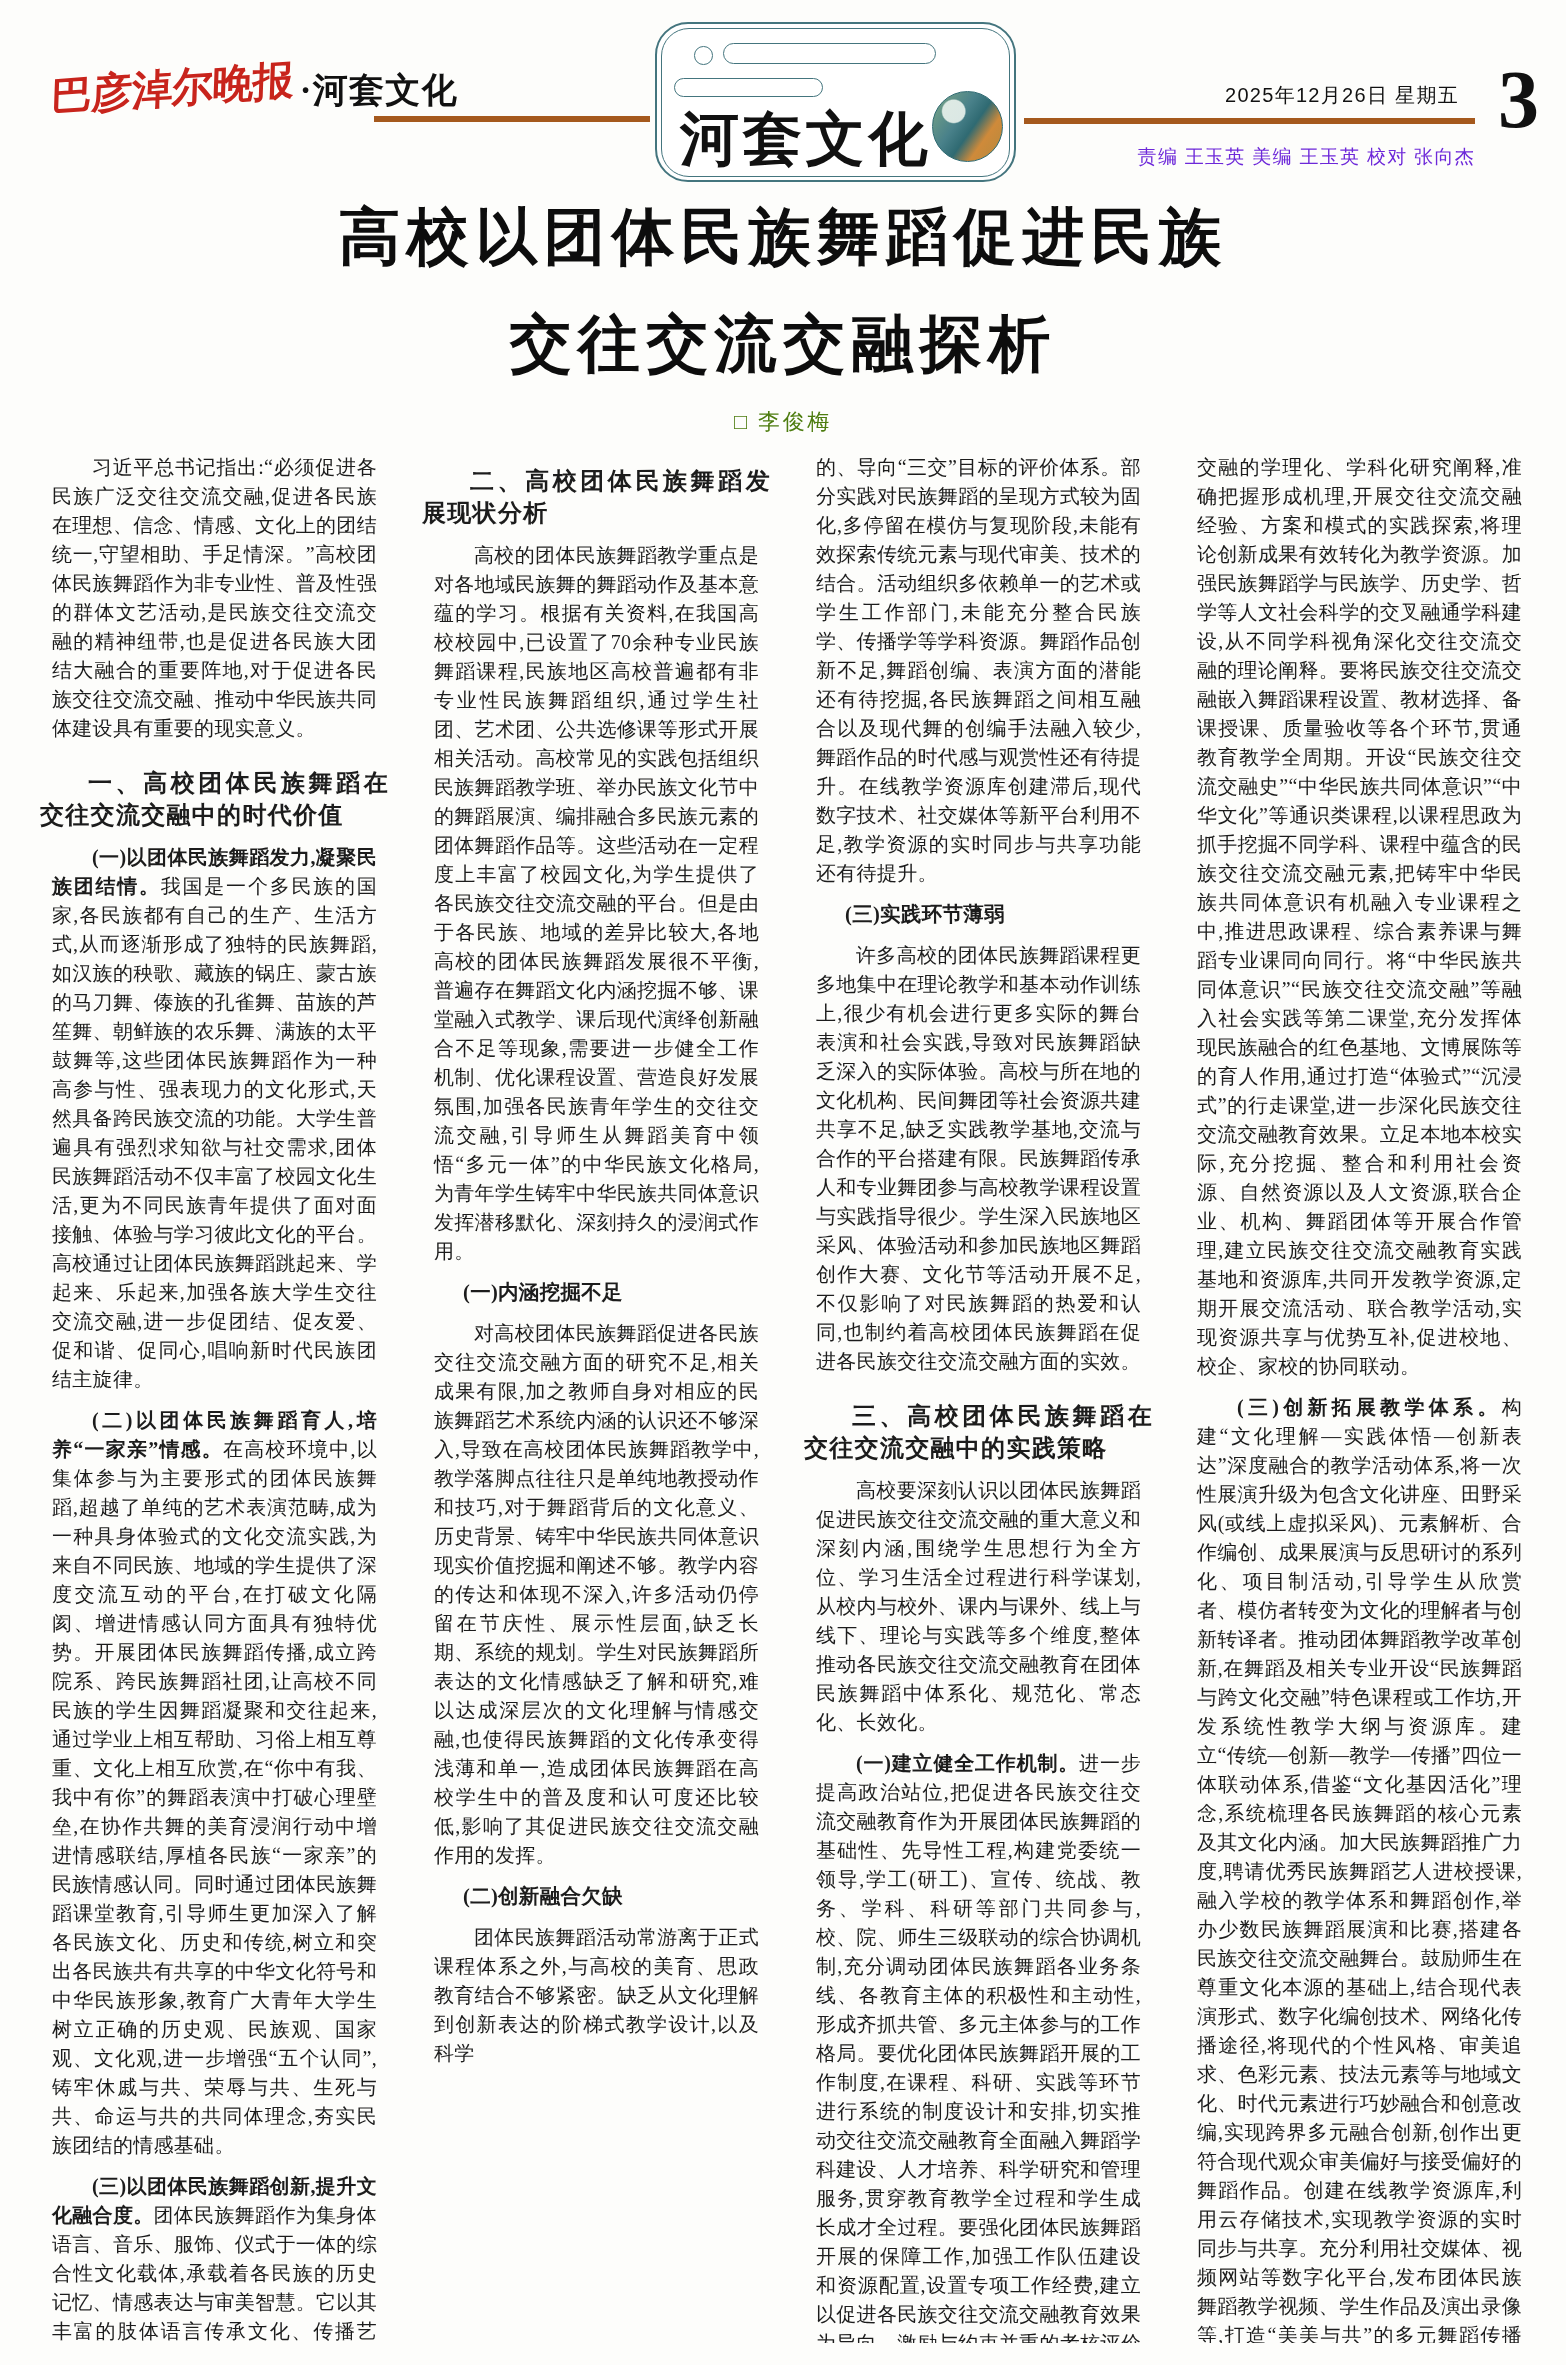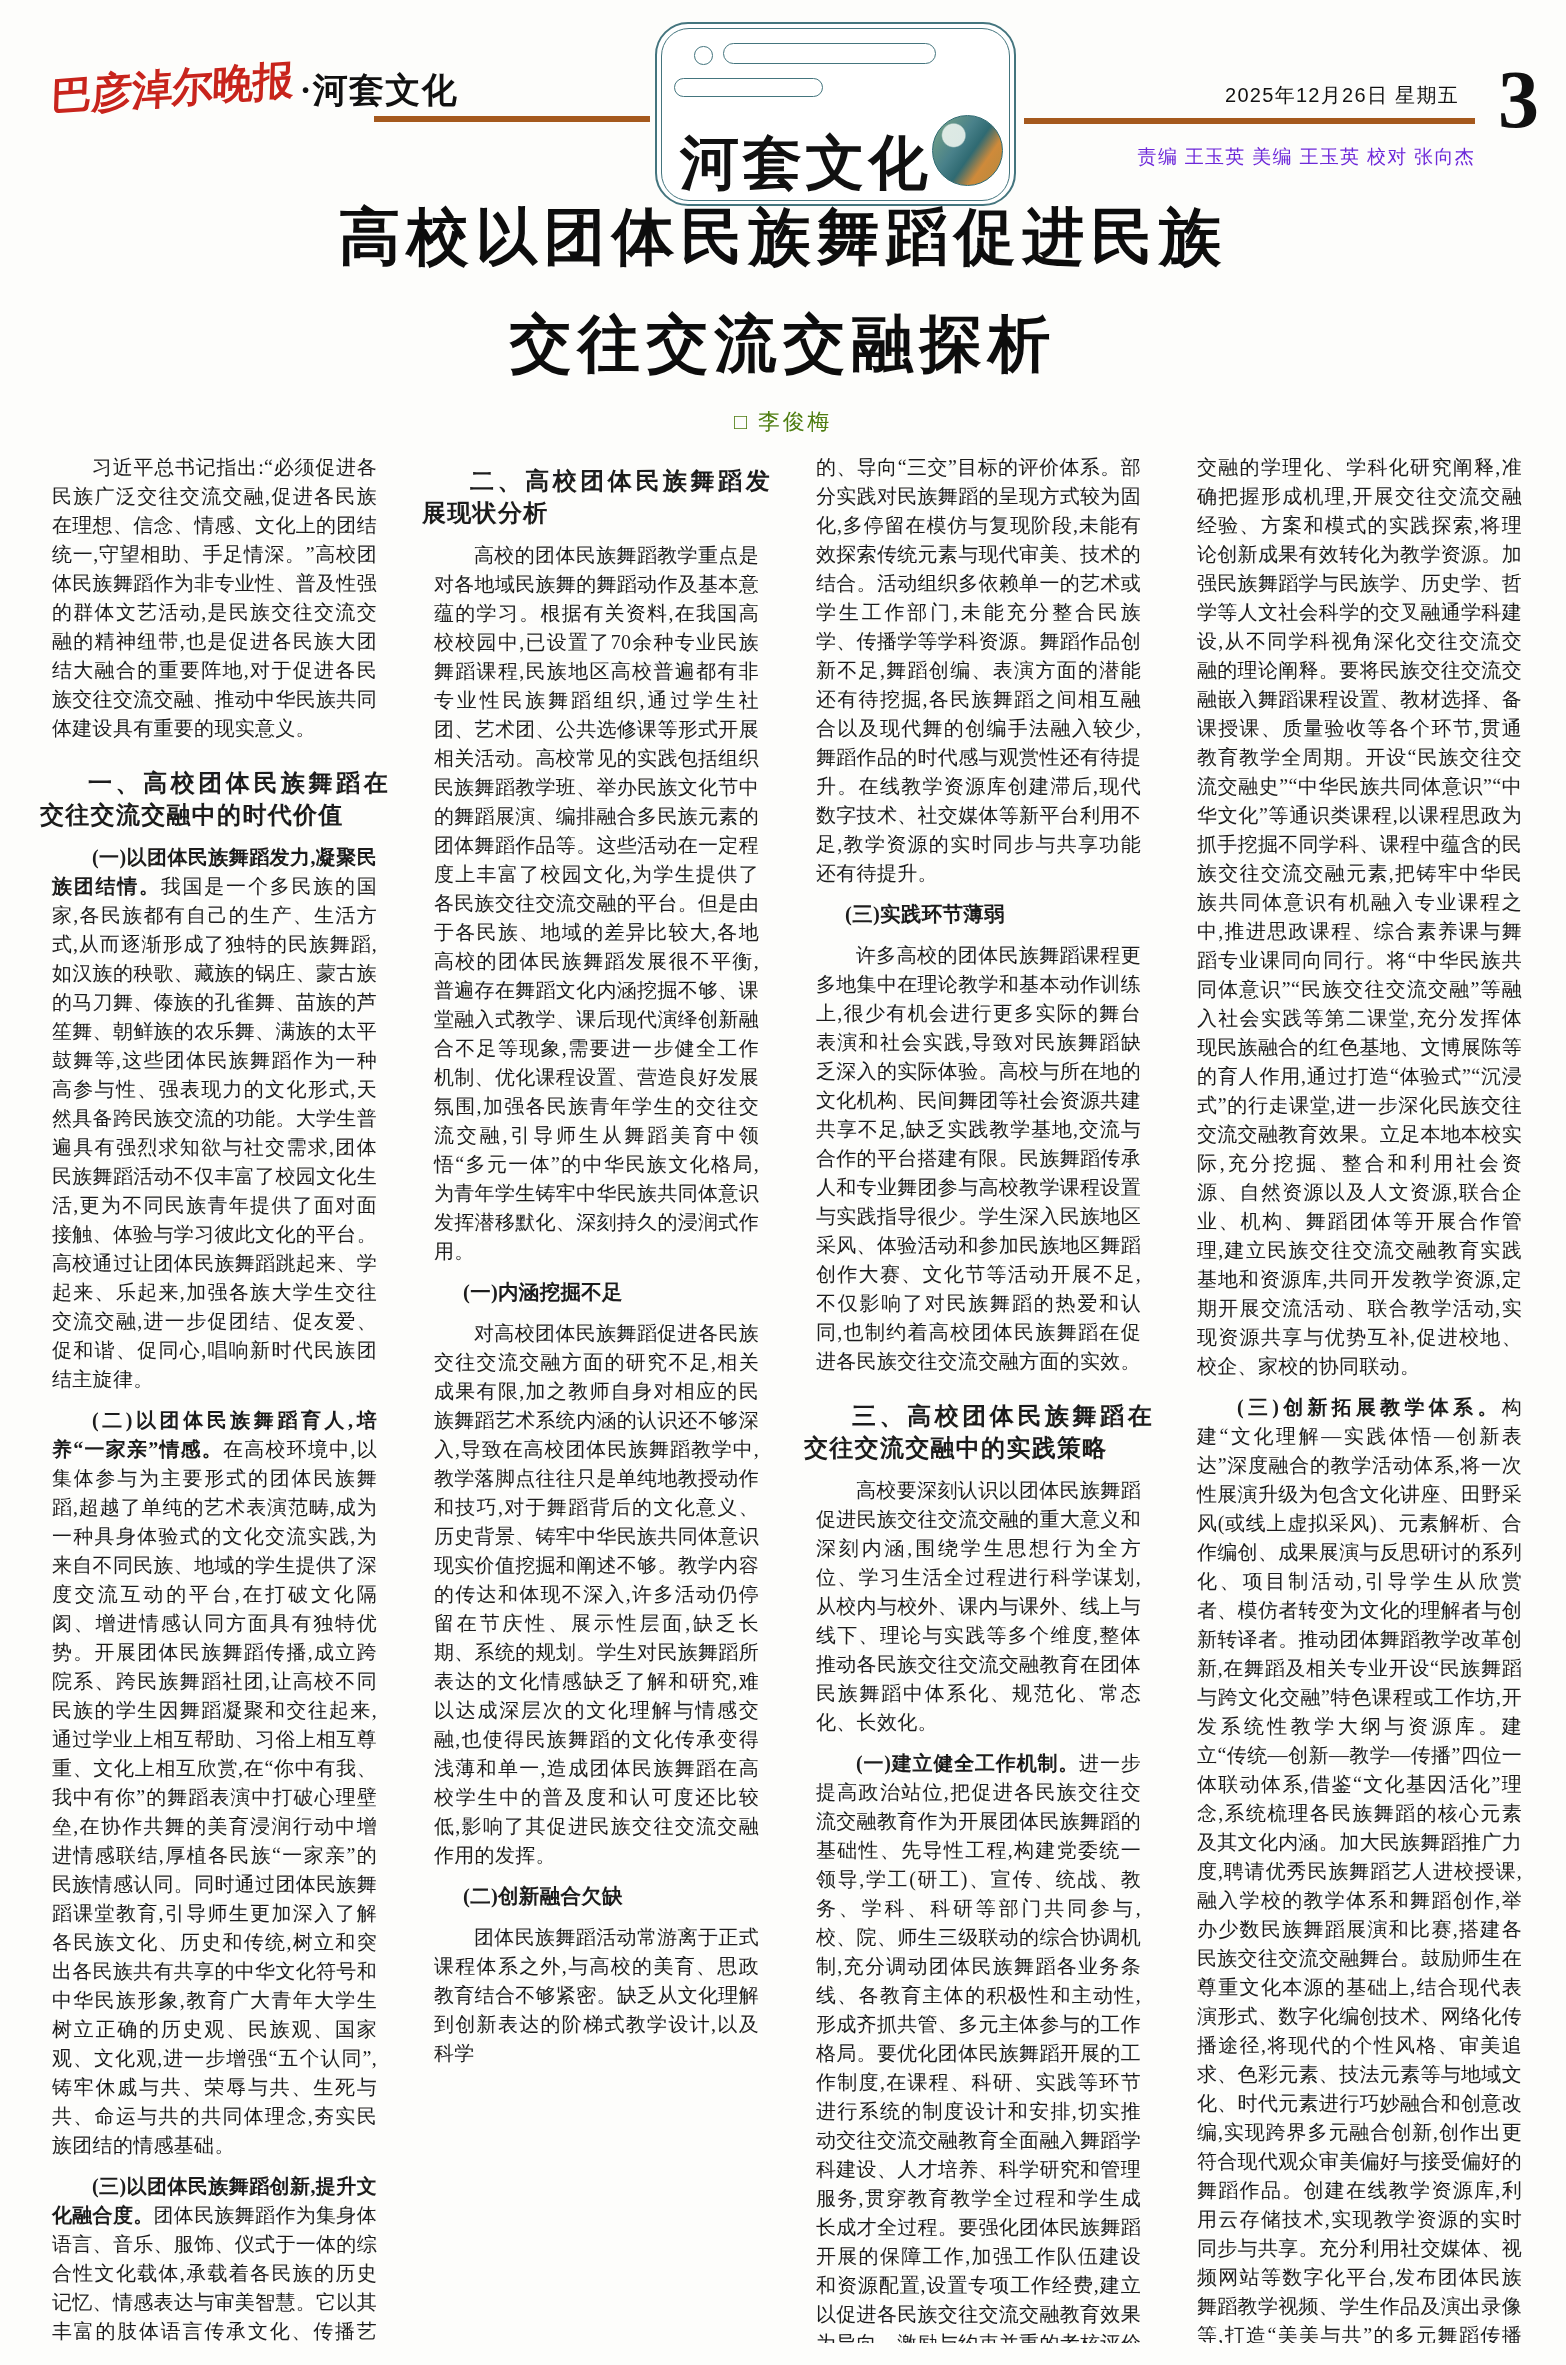--- a/index.html
+++ b/index.html
@@ -15,21 +15,21 @@
   .masthead{position:absolute;left:51px;top:61px;white-space:nowrap;}
   .masthead-script{
     display:inline-block;color:var(--red);font-size:41px;font-weight:bold;
     transform:rotate(-4deg) skewX(-6deg);letter-spacing:-0.6px;
   }
   .masthead-section{font-size:35px;font-weight:bold;color:#111;margin-left:6.4px;letter-spacing:1.3px;}
   .rule{position:absolute;background:var(--brown);height:6.4px;}
   .rule-left{left:374px;top:116px;width:276px;}
   .rule-right{left:1024px;top:118px;width:451px;}
   .emblem{
-    position:absolute;left:655px;top:22.4px;width:361px;height:184px;background:#fff;
+    position:absolute;left:655px;top:22.4px;width:361px;height:160px;background:#fff;
     border:2.6px solid var(--teal);border-radius:33px;box-sizing:border-box;z-index:2;
   }
   .emblem::after{content:"";position:absolute;inset:3.8px;border:1.3px solid var(--teal);border-radius:28px;}
   .emblem-circle{position:absolute;left:37px;top:22px;width:16.6px;height:16.6px;border:1.9px solid var(--teal);border-radius:50%;}
   .emblem-bar1{position:absolute;left:66px;top:19px;width:211px;height:19px;border:1.9px solid var(--teal);border-radius:11.5px;}
   .emblem-bar2{position:absolute;left:16.6px;top:54px;width:147px;height:16.6px;border:1.9px solid var(--teal);border-radius:10.2px;}
   .emblem-text{
     position:absolute;left:23px;bottom:11.5px;font-size:59px;font-weight:900;color:#111;
     letter-spacing:3.8px;line-height:1;z-index:3;
   }

